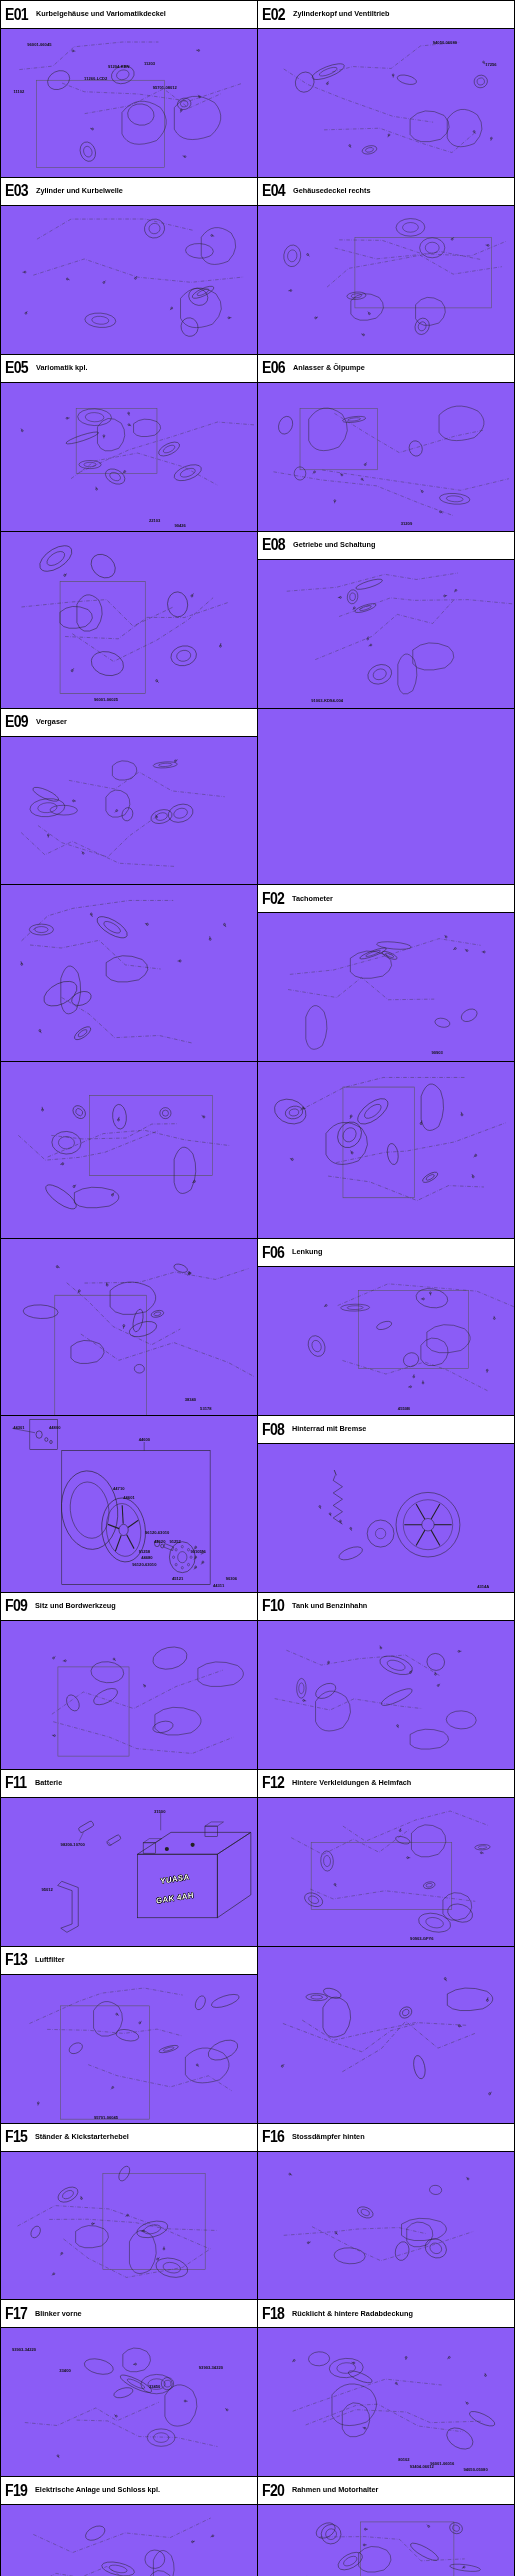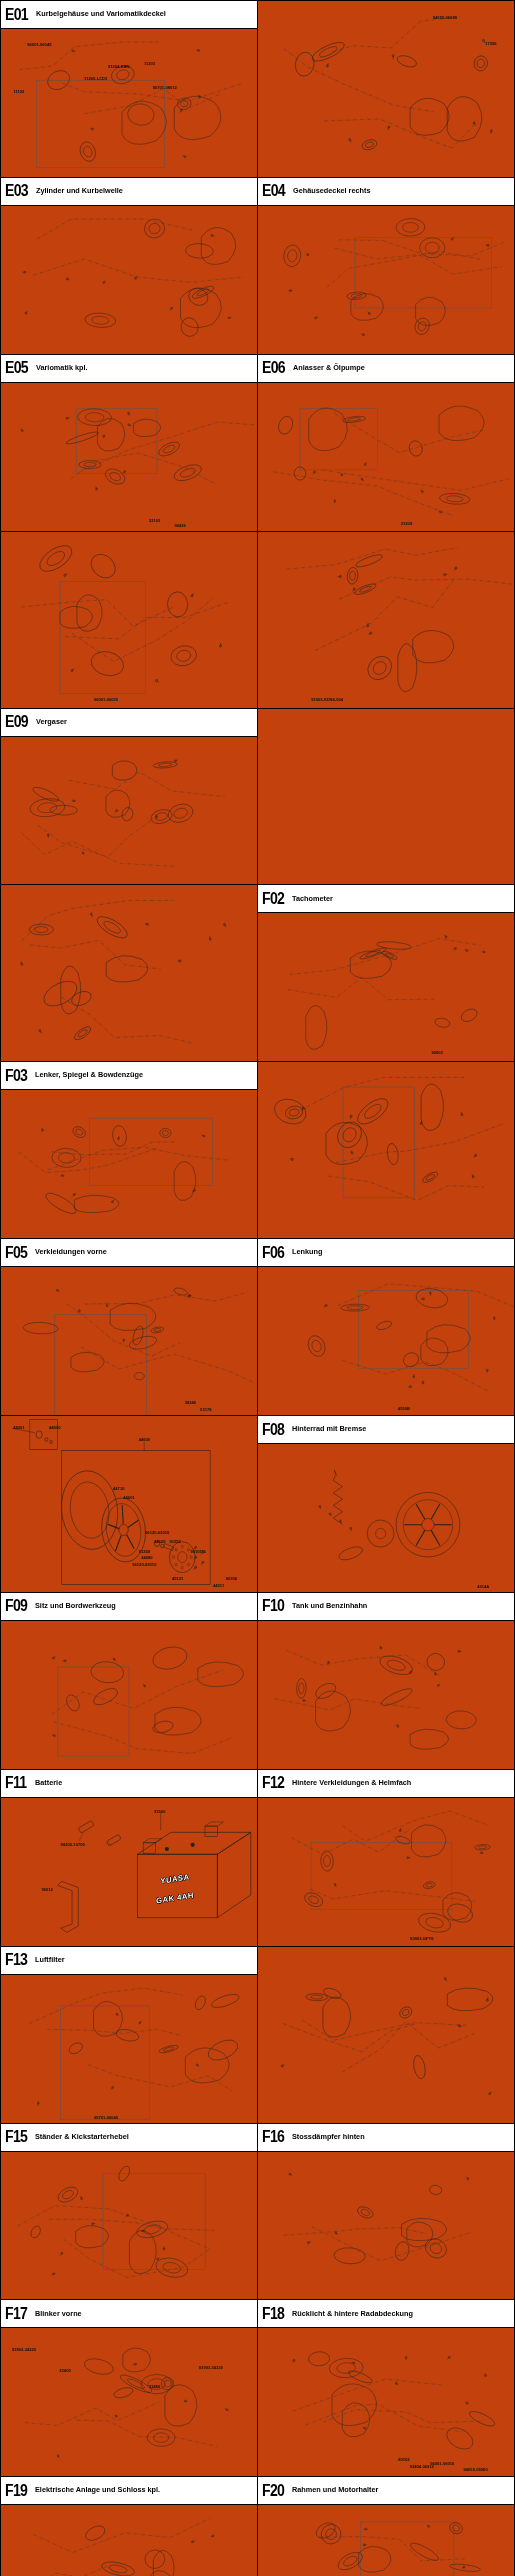--- a/index.html
+++ b/index.html
@@ -2,21 +2,21 @@
 <html style="font-size:8.2px"><head>
 <meta charset="utf-8">
 <style>
   html,body{margin:0;padding:0;background:#fff;}
   body{width:515px;font-family:"Liberation Sans",sans-serif;}
   .grid{
     box-sizing:border-box;width:515px;height:2831px;
     border:1.5px solid #000;background:#000;
     display:grid;grid-template-columns:1fr 1fr;grid-template-rows:repeat(16,1fr);gap:1px;
   }
-  .cell{background:#c2410c;display:flex;flex-direction:column;overflow:hidden;}
+  .cell{background:#8b5cf6;display:flex;flex-direction:column;overflow:hidden;}
   .cell-header{
     flex:0 0 auto;height:27px;border-bottom:1px solid #000;
     display:flex;align-items:center;padding:0 4.1px;background:#fff;
   }
   .code{
     font-size:16px;font-weight:700;letter-spacing:-0.8px;color:#000;
     transform:scaleX(.88);transform-origin:left center;white-space:nowrap;
   }
   .title{
     font-size:7.7px;font-weight:700;color:#000;margin-left:5.2px;line-height:1.12;
@@ -74,20 +74,24 @@
         </svg>
         <span class="plabel" style="left: 15%; top: 10%;">96001-06045</span>
         <span class="plabel" style="left: 7%; top: 42%;">11102</span>
         <span class="plabel" style="left: 37%; top: 33%;">11260-LCD2</span>
         <span class="plabel" style="left: 46%; top: 25%;">91204-KBN</span>
         <span class="plabel" style="left: 58%; top: 23%;">11203</span>
         <span class="plabel" style="left: 64%; top: 39%;">95701-08012</span>
       </div>
     </div>
     <div class="cell">
+      <div class="cell-header">
+        <span class="code">E02</span>
+        <span class="title">Zylinderkopf und Ventiltrieb</span>
+      </div>
       <div class="diagram">
         <svg viewBox="0 0 497 284" preserveAspectRatio="none">
           <ellipse cx="289.04275028035045" cy="97.4232476297766" rx="19.113076917361468" ry="8.068727124482393" transform="rotate(14 289.04275028035045 97.4232476297766)" fill="none" stroke="#222" stroke-width="0.9"></ellipse>
           <ellipse cx="216.38862816616893" cy="232.11408919654787" rx="14.427481149788946" ry="7.641994159668684" transform="rotate(-13 216.38862816616893 232.11408919654787)" fill="none" stroke="#222" stroke-width="0.9"></ellipse>
           <ellipse cx="216.38862816616893" cy="232.11408919654787" rx="7.935114632383921" ry="4.203096787817777" transform="rotate(-13 216.38862816616893 232.11408919654787)" fill="none" stroke="#222" stroke-width="0.8"></ellipse>
           <ellipse cx="136.33614163845778" cy="81.93932227790356" rx="33.203005416318774" ry="9.959734939038754" transform="rotate(-21 136.33614163845778 81.93932227790356)" fill="none" stroke="#222" stroke-width="0.9"></ellipse>
           <ellipse cx="136.33614163845778" cy="81.93932227790356" rx="18.261652978975327" ry="5.477854216471314" transform="rotate(-21 136.33614163845778 81.93932227790356)" fill="none" stroke="#222" stroke-width="0.8"></ellipse>
           <ellipse cx="90.68751567974687" cy="102.01085522770882" rx="17.78493196517229" ry="19.678999327123165" transform="rotate(26 90.68751567974687 102.01085522770882)" fill="none" stroke="#222" stroke-width="0.9"></ellipse>
           <ellipse cx="432.4939200654626" cy="100.77697393484414" rx="12.97919237613678" ry="12.046740740537643" transform="rotate(-16 432.4939200654626 100.77697393484414)" fill="none" stroke="#222" stroke-width="0.9"></ellipse>
           <ellipse cx="432.4939200654626" cy="100.77697393484414" rx="7.138555806875229" ry="6.625707407295704" transform="rotate(-16 432.4939200654626 100.77697393484414)" fill="none" stroke="#222" stroke-width="0.8"></ellipse>
@@ -298,20 +302,24 @@
           <line x1="426.0078584821895" y1="184.2780474689789" x2="426.8871845957585" y2="179.35597619907682" stroke="#222" stroke-width="1"></line>
           <circle cx="370.63320863991976" cy="103.17091344157234" r="1.8" fill="none" stroke="#222" stroke-width="1"></circle>
           <line x1="370.63320863991976" y1="103.17091344157234" x2="373.6889256564479" y2="99.21331397789486" stroke="#222" stroke-width="1"></line>
           <circle cx="138.0946195591241" cy="223.93817712785676" r="1.8" fill="none" stroke="#222" stroke-width="1"></circle>
           <line x1="138.0946195591241" y1="223.93817712785676" x2="141.2992213557641" y2="220.10014021753767" stroke="#222" stroke-width="1"></line>
         </svg>
         <span class="plabel" style="left: 41%; top: 95%;">96001-06025</span>
       </div>
     </div>
     <div class="cell">
+      <div class="cell-header">
+        <span class="code">E08</span>
+        <span class="title">Getriebe und Schaltung</span>
+      </div>
       <div class="diagram">
         <svg viewBox="0 0 497 284" preserveAspectRatio="none">
           <ellipse cx="183.5891385562718" cy="70.65271656960249" rx="10.161609054077417" ry="13.483879007399082" transform="rotate(9 183.5891385562718 70.65271656960249)" fill="none" stroke="#222" stroke-width="0.9"></ellipse>
           <ellipse cx="183.5891385562718" cy="70.65271656960249" rx="5.58888497974258" ry="7.416133454069496" transform="rotate(9 183.5891385562718 70.65271656960249)" fill="none" stroke="#222" stroke-width="0.8"></ellipse>
           <ellipse cx="215.73747489601374" cy="46.556037394329906" rx="26.91097608441487" ry="6.080590631812811" transform="rotate(-17 215.73747489601374 46.556037394329906)" fill="none" stroke="#222" stroke-width="0.9"></ellipse>
           <ellipse cx="236.33993268013" cy="219.52473852783442" rx="23.628262544516474" ry="18.07542433962226" transform="rotate(-20 236.33993268013 219.52473852783442)" fill="none" stroke="#222" stroke-width="0.9"></ellipse>
           <ellipse cx="236.33993268013" cy="219.52473852783442" rx="12.995544399484062" ry="9.941483386792243" transform="rotate(-20 236.33993268013 219.52473852783442)" fill="none" stroke="#222" stroke-width="0.8"></ellipse>
           <ellipse cx="208.56017200276256" cy="92.35883165150881" rx="21.55582413263619" ry="5.545639950782061" transform="rotate(-18 208.56017200276256 92.35883165150881)" fill="none" stroke="#222" stroke-width="0.9"></ellipse>
           <ellipse cx="208.56017200276256" cy="92.35883165150881" rx="11.855703272949905" ry="3.0501019729301335" transform="rotate(-18 208.56017200276256 92.35883165150881)" fill="none" stroke="#222" stroke-width="0.8"></ellipse>
           <polyline points="111.06545650865883,191.3398351892829 220.79602398443967,146.921070930548 270.31389599666,104.43818329600617 339.0637612901628,121.9273291551508 379.7866618470289,77.09681628737599" fill="none" stroke="#333" stroke-width="0.7" stroke-dasharray="7 3 1 3"></polyline>
@@ -431,24 +439,20 @@
           <line x1="365.36606871522963" y1="46.067754812538624" x2="362.19149560031883" y2="42.20484327613432" stroke="#222" stroke-width="1"></line>
           <circle cx="439.370401436463" cy="74.86869185930118" r="1.8" fill="none" stroke="#222" stroke-width="1"></circle>
           <line x1="439.370401436463" y1="74.86869185930118" x2="434.375028281491" y2="74.65364060358476" stroke="#222" stroke-width="1"></line>
           <circle cx="405.86301039904356" cy="72.20831420272589" r="1.8" fill="none" stroke="#222" stroke-width="1"></circle>
           <line x1="405.86301039904356" y1="72.20831420272589" x2="401.5710512739443" y2="69.64334112908996" stroke="#222" stroke-width="1"></line>
         </svg>
         <span class="plabel" style="left: 70%; top: 94%;">90903</span>
       </div>
     </div>
     <div class="cell">
-      <div class="cell-header">
-        <span class="code">F03</span>
-        <span class="title">Lenker, Spiegel &amp; Bowdenzüge</span>
-      </div>
       <div class="diagram">
         <svg viewBox="0 0 497 284" preserveAspectRatio="none">
           <rect x="171.5706398151815" y="54.159903288818896" width="238.65197298815474" height="129.32283495320007" fill="none" stroke="#555" stroke-width="1"></rect>
           <ellipse cx="151.83507464826107" cy="80.8945279661566" rx="12.861651080660522" ry="9.465408556163311" transform="rotate(30 151.83507464826107 80.8945279661566)" fill="none" stroke="#222" stroke-width="0.9"></ellipse>
           <ellipse cx="151.83507464826107" cy="80.8945279661566" rx="7.073908094363287" ry="5.205974705889822" transform="rotate(30 151.83507464826107 80.8945279661566)" fill="none" stroke="#222" stroke-width="0.8"></ellipse>
           <ellipse cx="230.07534397765994" cy="88.34052422083914" rx="13.268188656773418" ry="19.997519496828318" transform="rotate(-7 230.07534397765994 88.34052422083914)" fill="none" stroke="#222" stroke-width="0.9"></ellipse>
           <ellipse cx="116.51068227365613" cy="217.7578929439187" rx="33.51809805026278" ry="11.178951796144247" transform="rotate(30 116.51068227365613 217.7578929439187)" fill="none" stroke="#222" stroke-width="0.9"></ellipse>
           <ellipse cx="319.1735751926899" cy="82.56860776804388" rx="10.861576401628554" ry="8.890219174325466" transform="rotate(1 319.1735751926899 82.56860776804388)" fill="none" stroke="#222" stroke-width="0.9"></ellipse>
           <ellipse cx="319.1735751926899" cy="82.56860776804388" rx="5.973867020895705" ry="4.889620545879007" transform="rotate(1 319.1735751926899 82.56860776804388)" fill="none" stroke="#222" stroke-width="0.8"></ellipse>
           <ellipse cx="127.06705201417208" cy="130.3974690940231" rx="28.278910934459418" ry="18.24951459467411" transform="rotate(2 127.06705201417208 130.3974690940231)" fill="none" stroke="#222" stroke-width="0.9"></ellipse>
@@ -507,24 +511,20 @@
           <circle cx="316.5925926109776" cy="99.34129352681339" r="1.8" fill="none" stroke="#222" stroke-width="1"></circle>
           <line x1="316.5925926109776" y1="99.34129352681339" x2="318.1575694187099" y2="94.59252025456087" stroke="#222" stroke-width="1"></line>
           <circle cx="87.45750017929822" cy="74.55437070690095" r="1.8" fill="none" stroke="#222" stroke-width="1"></circle>
           <line x1="87.45750017929822" y1="74.55437070690095" x2="92.42876998539774" y2="75.08960571599819" stroke="#222" stroke-width="1"></line>
           <circle cx="396.0108214151114" cy="85.2676713699475" r="1.8" fill="none" stroke="#222" stroke-width="1"></circle>
           <line x1="396.0108214151114" y1="85.2676713699475" x2="394.43496897707445" y2="80.52249602086576" stroke="#222" stroke-width="1"></line>
         </svg>
       </div>
     </div>
     <div class="cell">
-      <div class="cell-header">
-        <span class="code">F05</span>
-        <span class="title">Verkleidungen vorne</span>
-      </div>
       <div class="diagram">
         <svg viewBox="0 0 497 284" preserveAspectRatio="none">
           <rect x="104.43604016676545" y="90.79354585381225" width="178.0918191326782" height="215.27220390271395" fill="none" stroke="#555" stroke-width="1"></rect>
           <ellipse cx="275.62922602519393" cy="145.48599897883832" rx="27.193823932670057" ry="11.000829920172691" transform="rotate(-13 275.62922602519393 145.48599897883832)" fill="none" stroke="#222" stroke-width="0.9"></ellipse>
           <ellipse cx="268.6140174046159" cy="209.52205798588693" rx="9.734179274644703" ry="6.928752429783344" transform="rotate(2 268.6140174046159 209.52205798588693)" fill="none" stroke="#222" stroke-width="0.9"></ellipse>
           <ellipse cx="76.90760307013988" cy="117.4005529936403" rx="33.92438245890662" ry="10.963168907910585" transform="rotate(2 76.90760307013988 117.4005529936403)" fill="none" stroke="#222" stroke-width="0.9"></ellipse>
           <ellipse cx="348.8683502189815" cy="47.230958761647344" rx="13.386387148872018" ry="5.946283686906099" transform="rotate(15 348.8683502189815 47.230958761647344)" fill="none" stroke="#222" stroke-width="0.9"></ellipse>
           <ellipse cx="266.07352774590254" cy="131.58362387679517" rx="8.656601039227098" ry="18.74194724857807" transform="rotate(16 266.07352774590254 131.58362387679517)" fill="none" stroke="#222" stroke-width="0.9"></ellipse>
           <ellipse cx="303.65685001015663" cy="120.8831978123635" rx="12.257056763395667" ry="5.217980977147818" transform="rotate(-10 303.65685001015663 120.8831978123635)" fill="none" stroke="#222" stroke-width="0.9"></ellipse>
           <ellipse cx="303.65685001015663" cy="120.8831978123635" rx="6.741381219867617" ry="2.8698895374313" transform="rotate(-10 303.65685001015663 120.8831978123635)" fill="none" stroke="#222" stroke-width="0.8"></ellipse>

